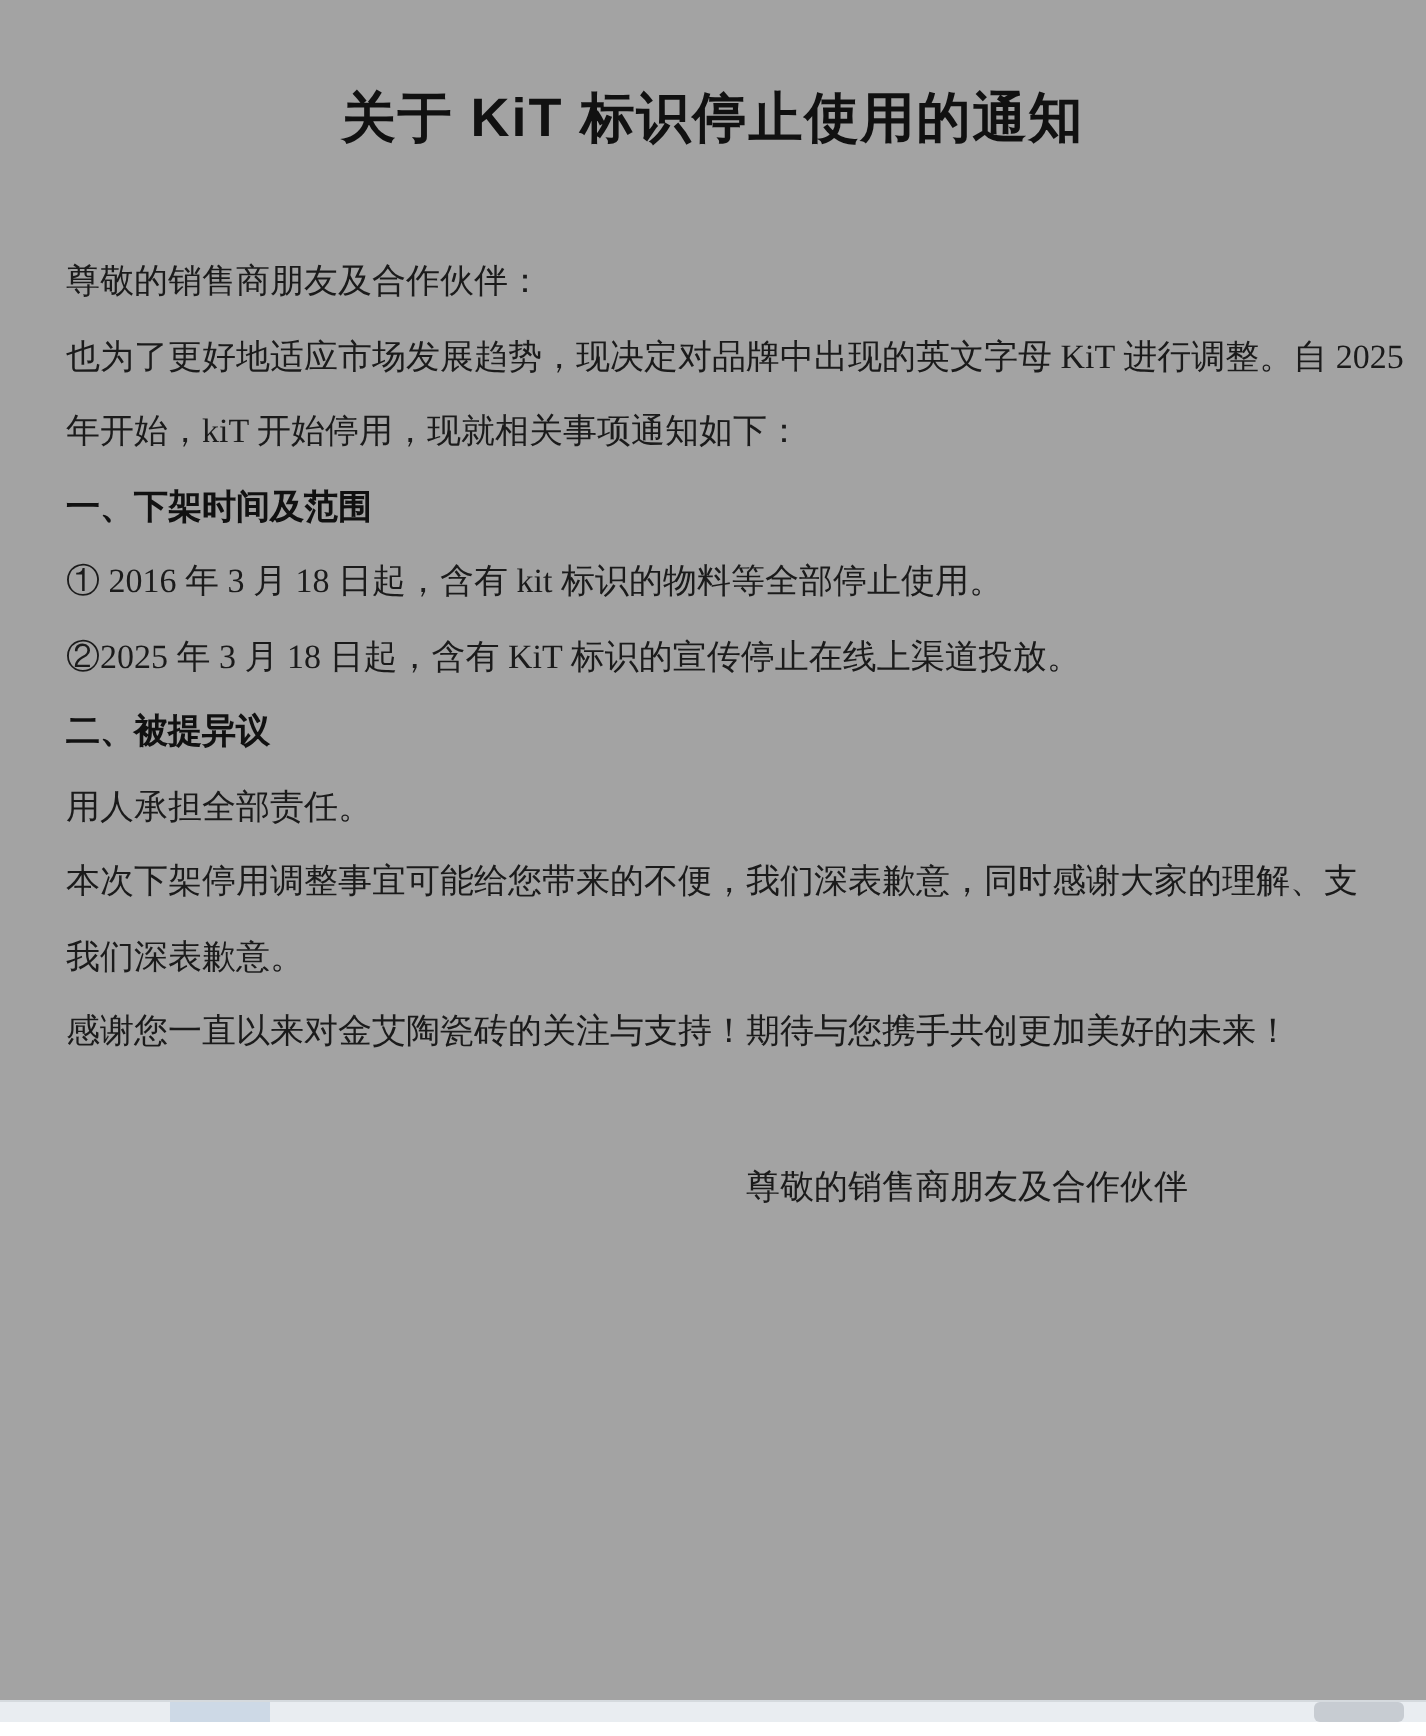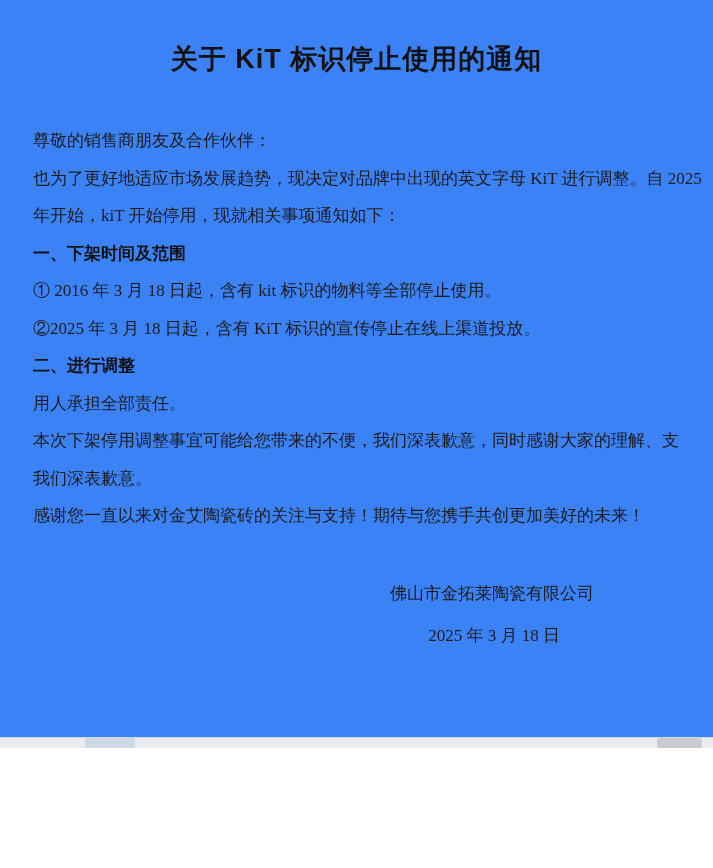--- a/index.html
+++ b/index.html
@@ -3,22 +3,22 @@
 <meta charset="utf-8">
 <style>
   html, body {
     margin: 0;
     padding: 0;
     background: #ffffff;
   }
   .page {
     position: relative;
     width: 713px;
-    height: 748px;
-    background: #3b82f6;
+    height: 861px;
+    background: #a3a3a3;
     overflow: hidden;
     font-family: "Liberation Serif", "DejaVu Serif", serif;
     color: #1b1b1b;
   }
   .doc-title {
     margin-top: 42px;
     text-align: center;
     font-family: "Liberation Sans", "DejaVu Sans", sans-serif;
     font-weight: 700;
     font-size: 27px;
@@ -99,29 +99,28 @@
 
     <div class="line">尊敬的销售商朋友及合作伙伴：</div>
 
     <div class="line">也为了更好地适应市场发展趋势，现决定对品牌中出现的英文字母 KiT 进行调整。自 2025</div>
     <div class="line">年开始，kiT 开始停用，现就相关事项通知如下：</div>
 
     <div class="line section-heading">一、下架时间及范围</div>
     <div class="line">① 2016 年 3 月 18 日起，含有 kit 标识的物料等全部停止使用。</div>
     <div class="line">②2025 年 3 月 18 日起，含有 KiT 标识的宣传停止在线上渠道投放。</div>
 
-    <div class="line section-heading">二、进行调整</div>
+    <div class="line section-heading">二、被提异议</div>
     <div class="line">用人承担全部责任。</div>
     <div class="line">本次下架停用调整事宜可能给您带来的不便，我们深表歉意，同时感谢大家的理解、支</div>
     <div class="line">我们深表歉意。</div>
     <div class="line">感谢您一直以来对金艾陶瓷砖的关注与支持！期待与您携手共创更加美好的未来！</div>
 
     <div class="signature">
-      <span class="company">佛山市金拓莱陶瓷有限公司</span>
-      <span class="date">2025 年 3 月 18 日</span>
+      <span class="company">尊敬的销售商朋友及合作伙伴</span>
     </div>
 
   </div>
 
   <div class="scrollbar">
     <div class="accent-segment"></div>
     <div class="thumb"></div>
   </div>
 
 </div>

